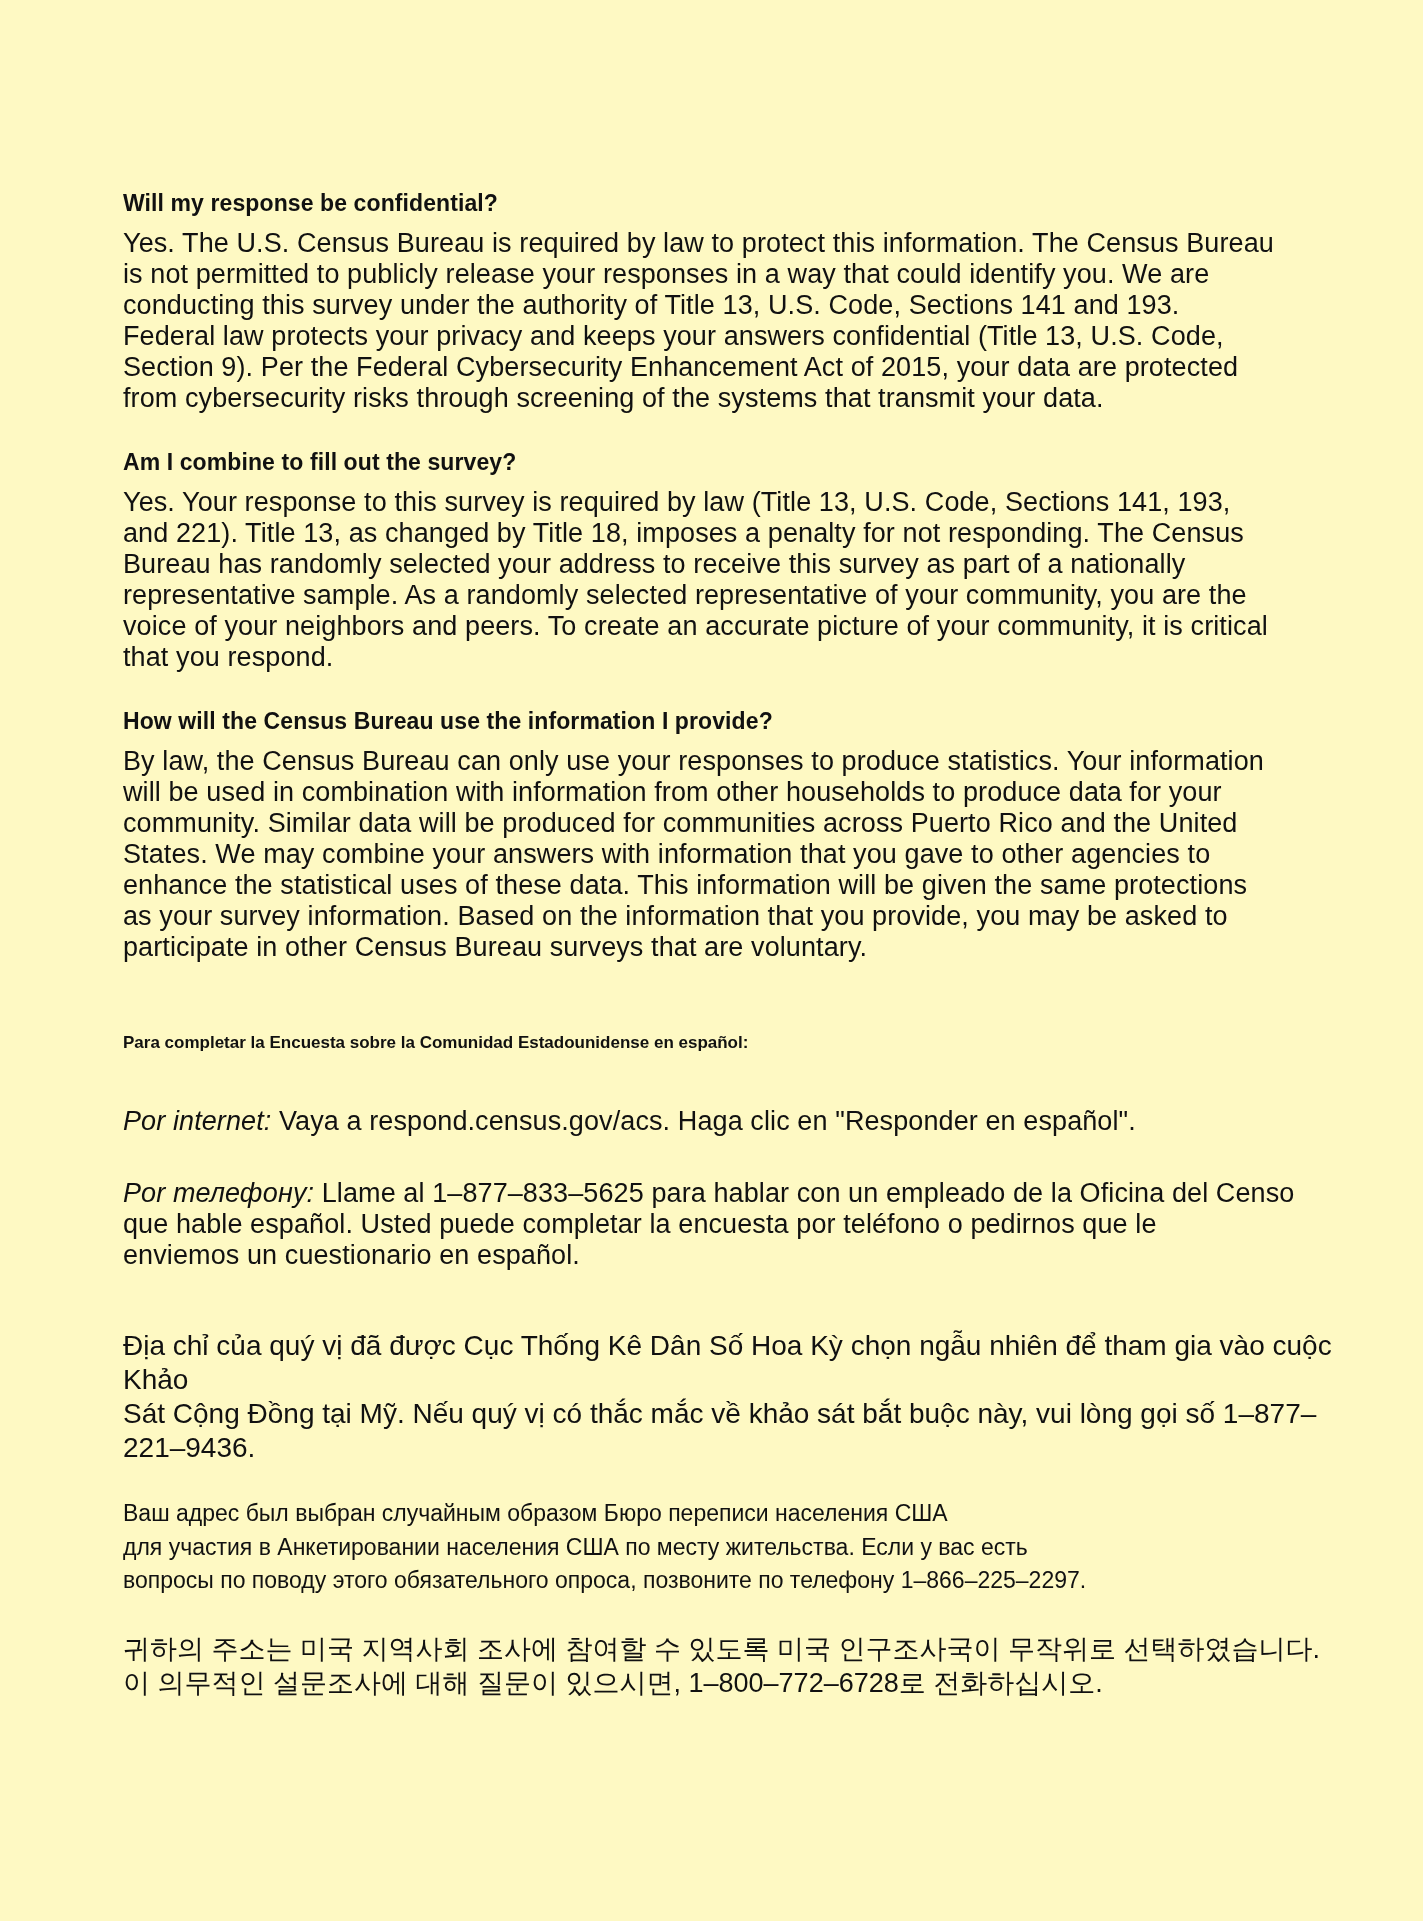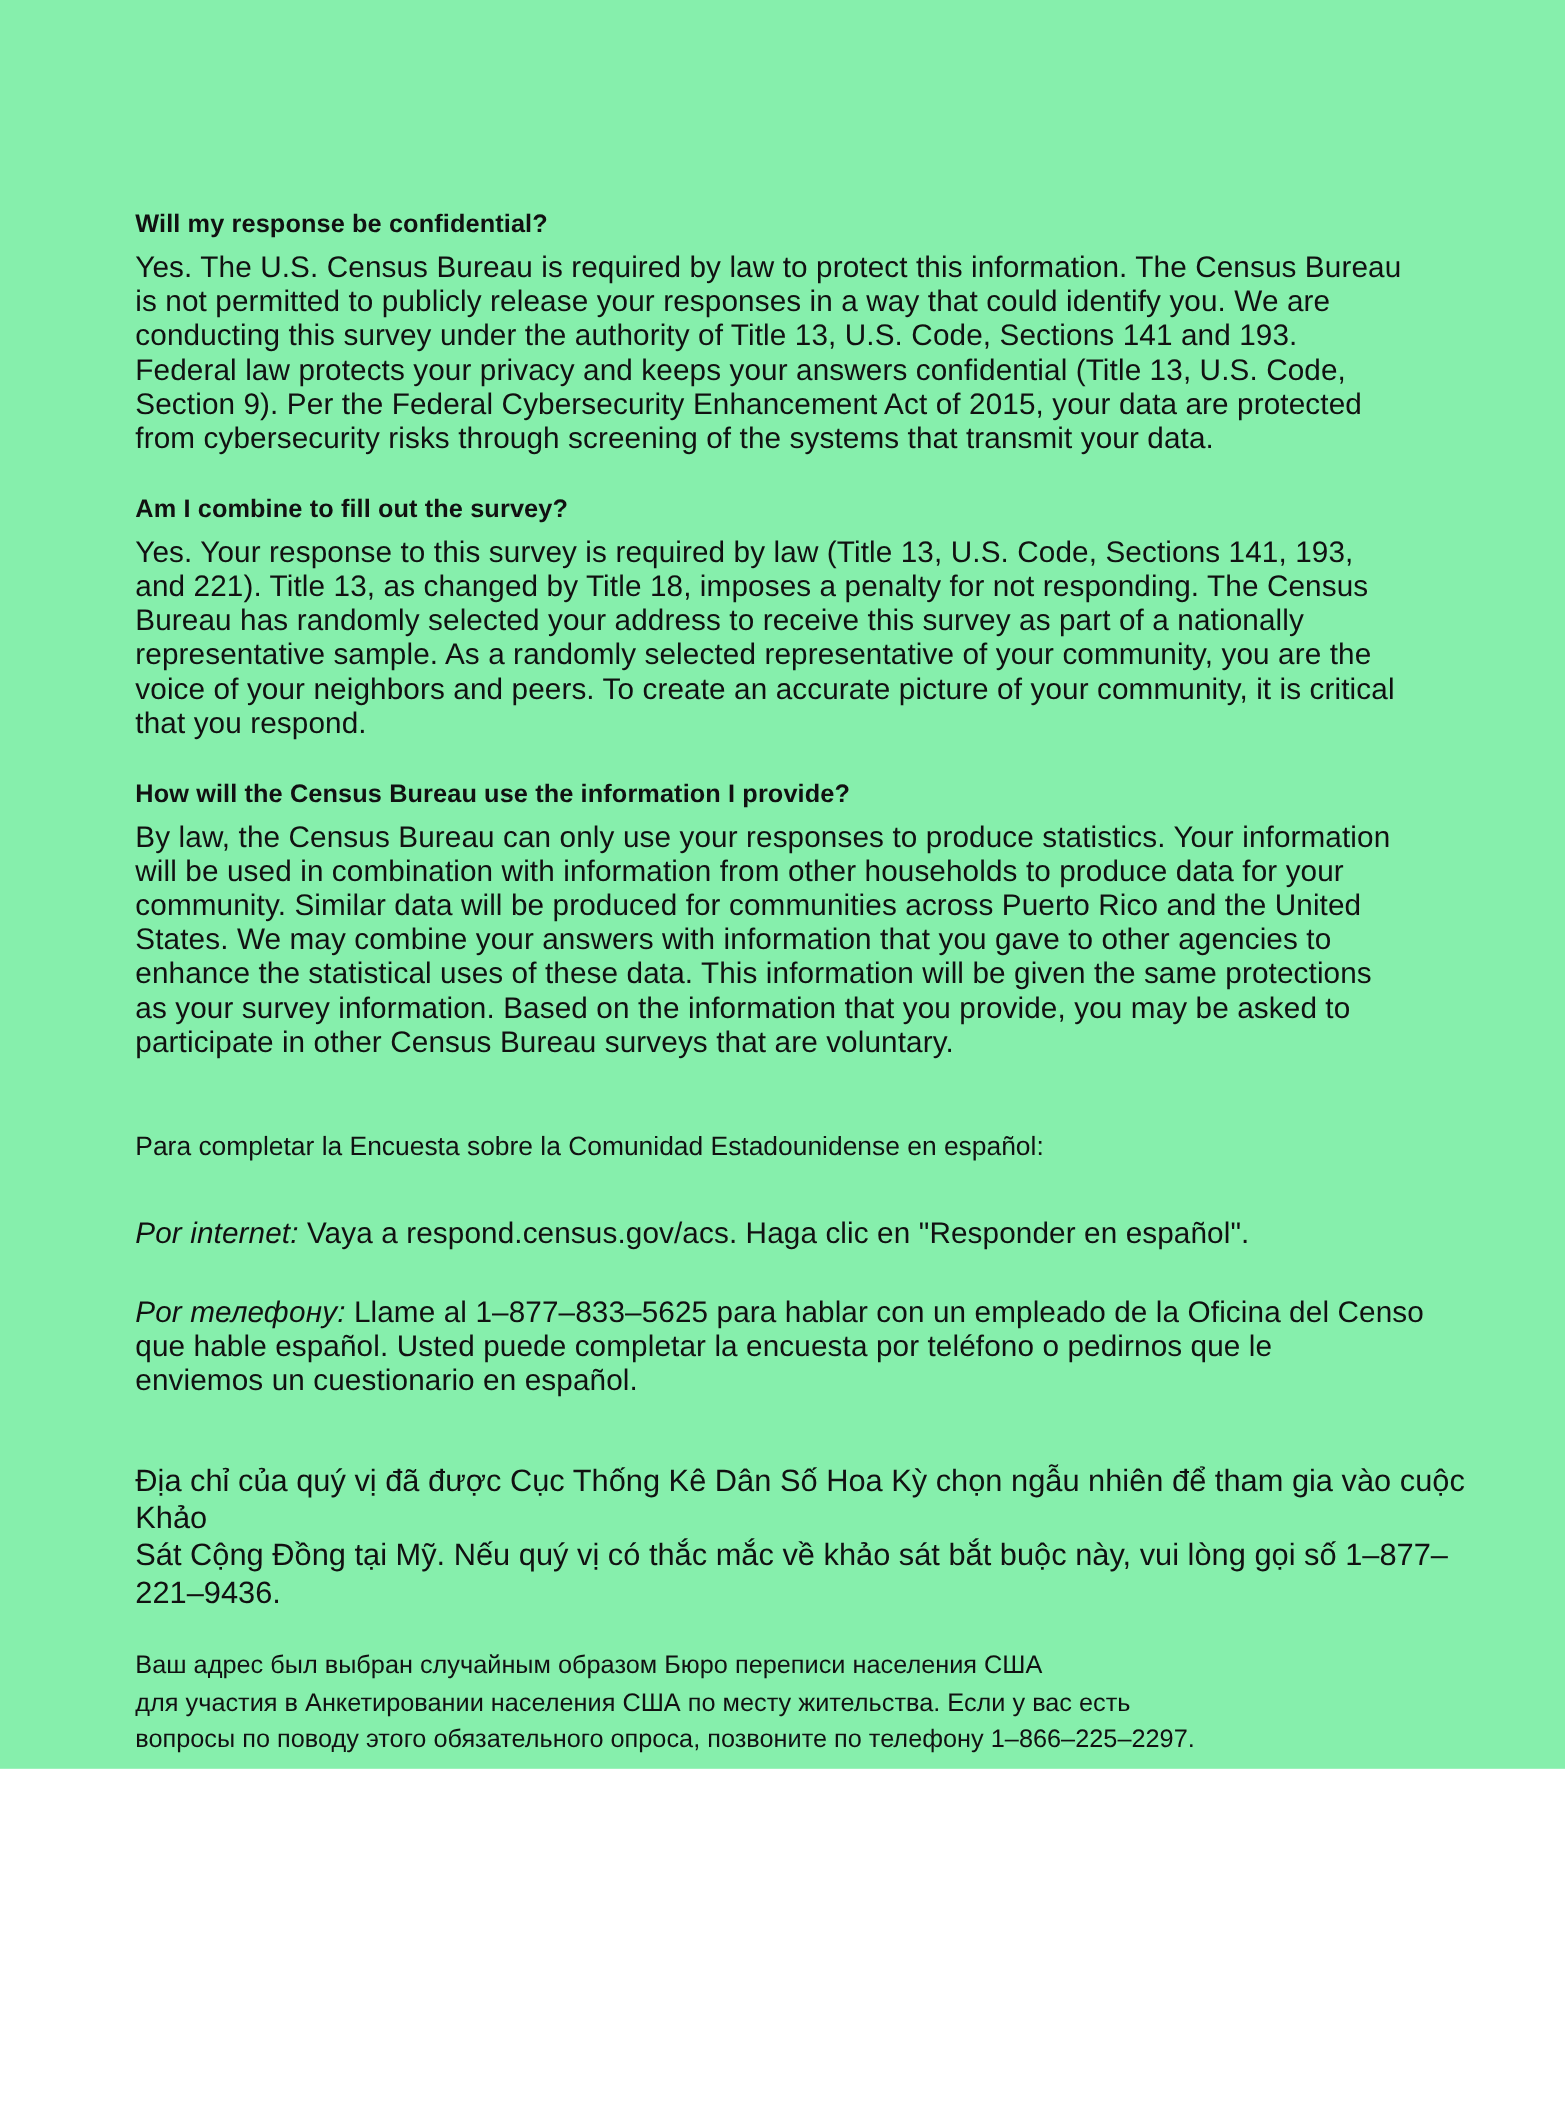--- a/index.html
+++ b/index.html
@@ -11,43 +11,43 @@
   body {
     width: 1423px;
     height: 1921px;
     font-family: "Liberation Sans", "DejaVu Sans", sans-serif;
     color: #111111;
     -webkit-font-smoothing: antialiased;
   }
   .page {
     box-sizing: border-box;
     width: 1423px;
-    height: 1608px;
+    height: 1921px;
     padding: 188px 64px 0 123px;
-    background: #86efac;
+    background: #fef9c3;
     overflow: hidden;
   }
   h2.q {
     font-size: 23px;
     font-weight: bold;
     margin: 0 0 9px 0;
     line-height: 31px;
     letter-spacing: 0.1px;
   }
   p.body {
     font-size: 27px;
     line-height: 31px;
     margin: 0 0 33px 0;
     white-space: pre-line;
     letter-spacing: 0.1px;
   }
   p.body.mb-xl { margin-bottom: 64px; }
   h2.spanish-heading {
-    font-size: 24px;
-    font-weight: normal;
+    font-size: 17px;
+    font-weight: bold;
     margin: 0 0 16px 0;
     line-height: 32px;
   }
   p.inet { margin-bottom: 10px; }
   p.tel  { margin-bottom: 58px; }
   .lead {
     font-style: italic;
   }
   p.lang {
     white-space: pre-line;

